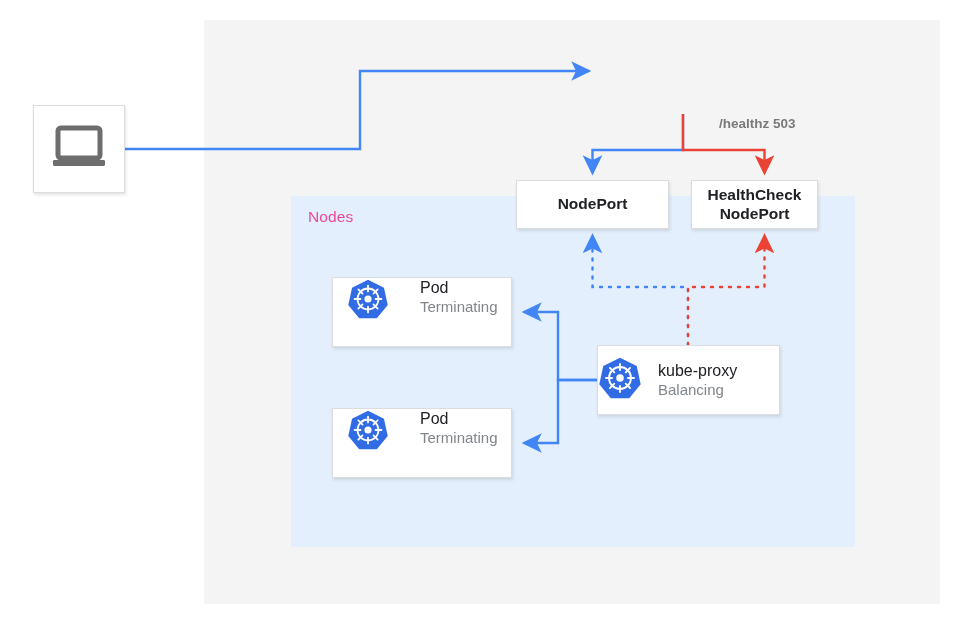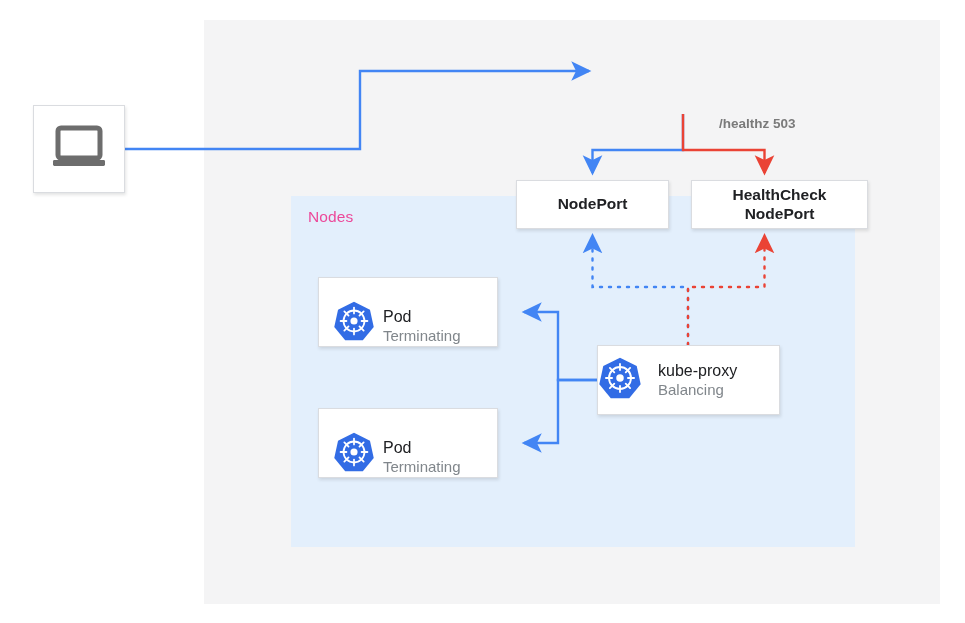--- a/index.html
+++ b/index.html
@@ -67,32 +67,32 @@
     font-size: 15.5px; color: #5f6368; line-height: 1.28;
     white-space: pre-line;
   }
 
   
   .np-box {
     left: 516px; top: 180px; width: 153px; height: 49px;
     display: flex; align-items: center; justify-content: center;
   }
   .hcnp-box {
-    left: 691px; top: 180px; width: 177px; height: 49px;
+    left: 691px; top: 180px; width: 127px; height: 49px;
     display: flex; align-items: center; justify-content: center;
   }
   .np-text {
     font-size: 15.5px; font-weight: bold; color: #202124;
     text-align: center; line-height: 1.2; white-space: pre-line;
   }
 
   
   .pod-box {
-    left: 318px; width: 180px; height: 70px;
-    display: flex; align-items: flex-end; padding-left: 14px; gap: 8px;
+    left: 332px; width: 180px; height: 70px;
+    display: flex; align-items: flex-start; padding-left: 14px; gap: 31px;
   }
   .pod-box.pod-1 { top: 277px; }
   .pod-box.pod-2 { top: 408px; }
   .kp-box {
     left: 597px; top: 345px; width: 183px; height: 70px;
     display: flex; align-items: center; gap: 16px;
   }
   .k-title { font-size: 16px; color: #202124; line-height: 1.25; }
   .k-sub   { font-size: 15px; color: #80868b; line-height: 1.25; }
 

